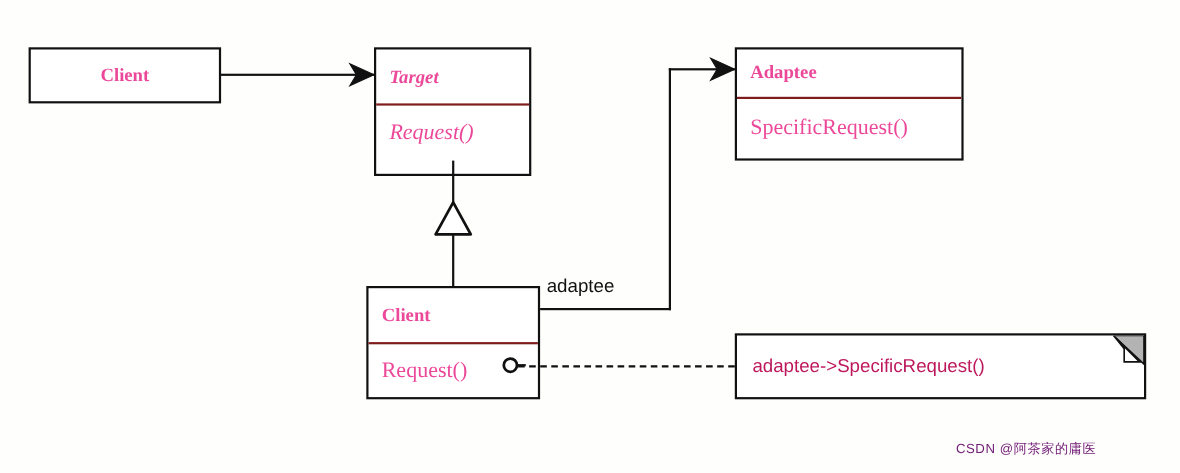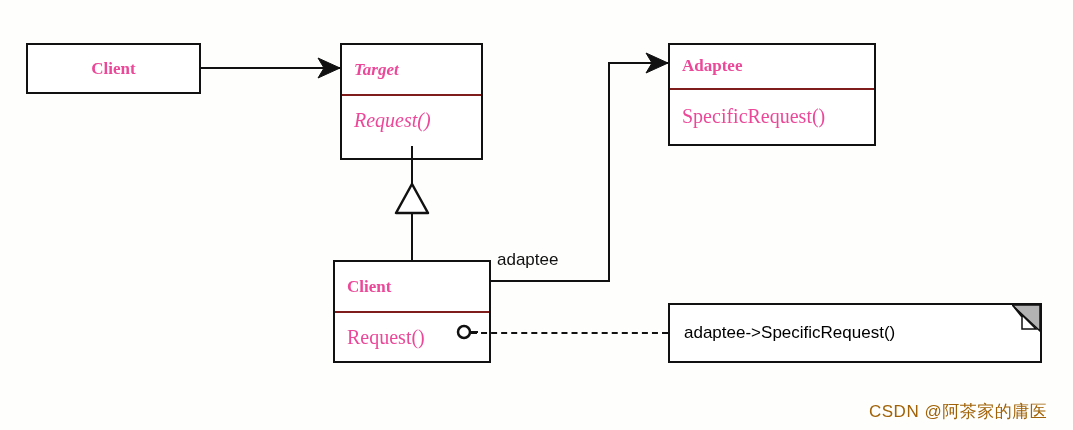--- a/index.html
+++ b/index.html
@@ -54,21 +54,21 @@
   
   .uml-note {
     position: absolute;
     box-sizing: border-box;
     border: 2px solid #111111;
     background: #ffffff;
     display: flex;
     align-items: center;
     padding-left: 14px;
     font-size: 17px;
-    color: #000000;
+    color: #be185d;
     white-space: nowrap;
   }
   .note-fold {
     position: absolute;
     top: 0px;
     right: 0px;
     width: 28px;
     height: 28px;
     pointer-events: none;
   }
@@ -98,22 +98,22 @@
 
   .edge-label {
     position: absolute;
     font-size: 17px;
     color: #111111;
     white-space: nowrap;
   }
 
   .watermark {
     position: absolute;
-    font-size: 17px;
-    color: #a16207;
+    font-size: 12px;
+    color: #701a75;
     white-space: nowrap;
     letter-spacing: 0.5px;
   }
 </style>
 </head>
 <body>
 
 <div id="diagram-root">
 
   <div class="uml-class" style="left:26px; top:43px; width:175px; height:51px;">

